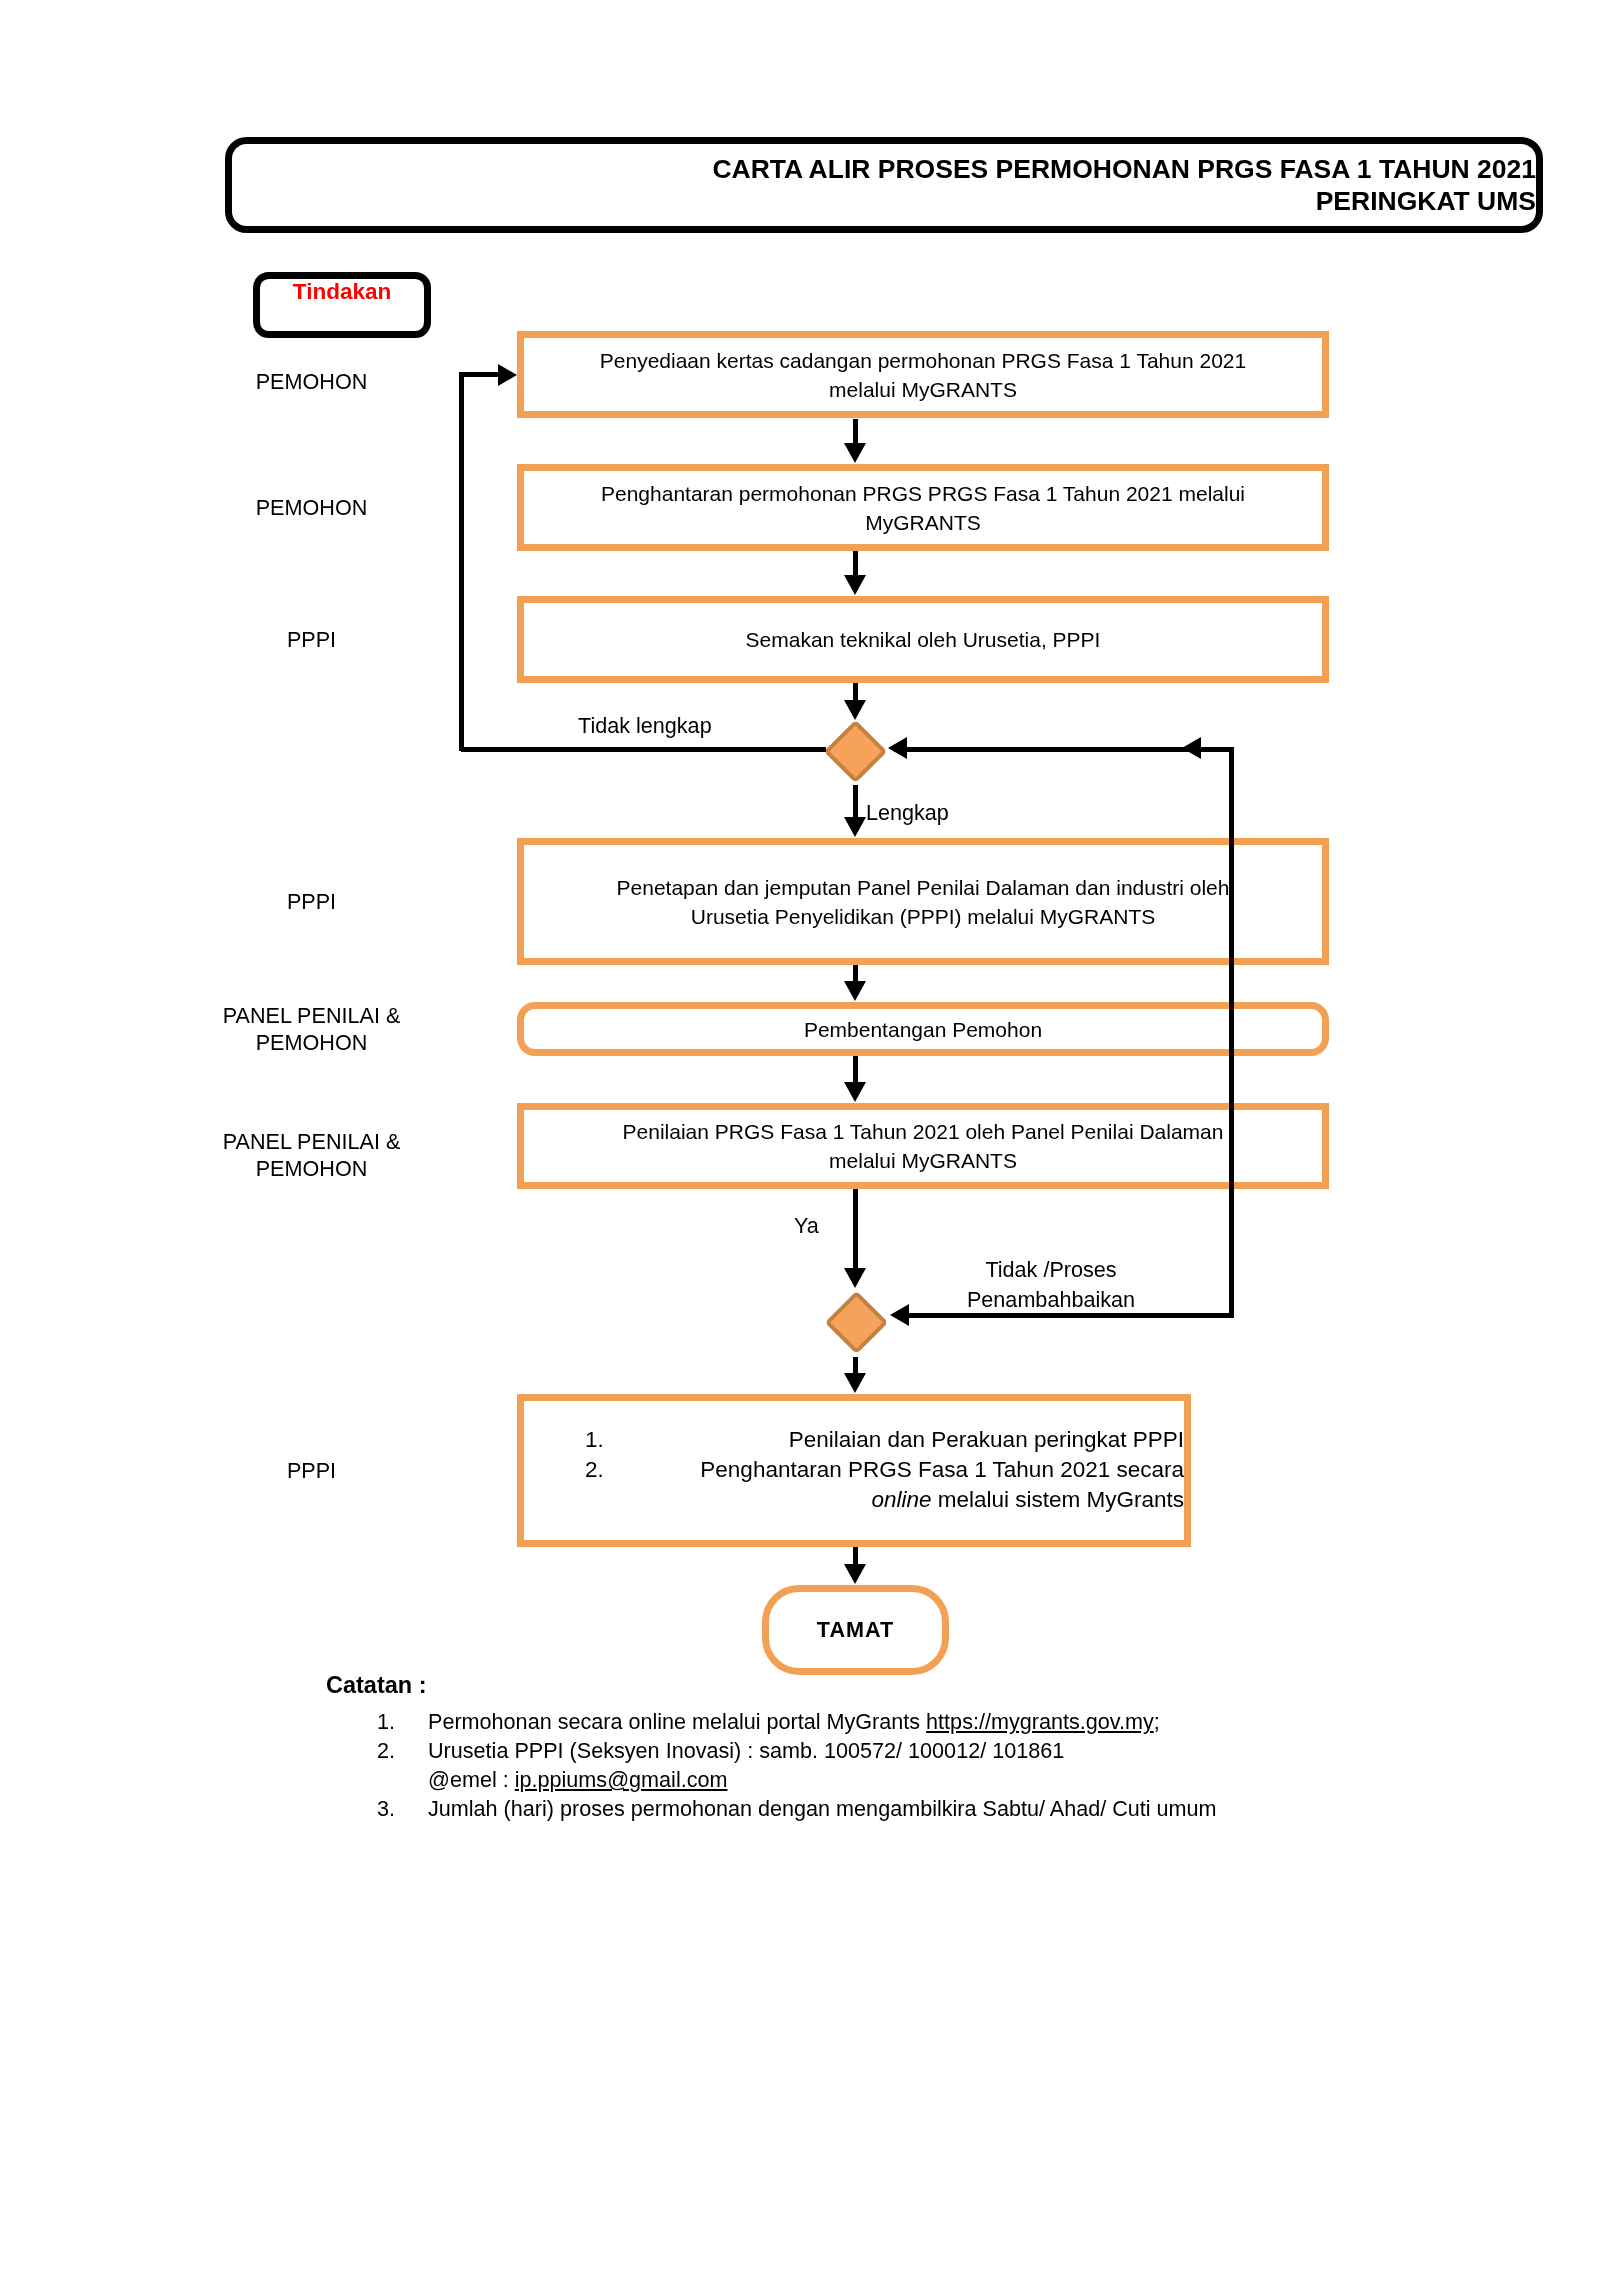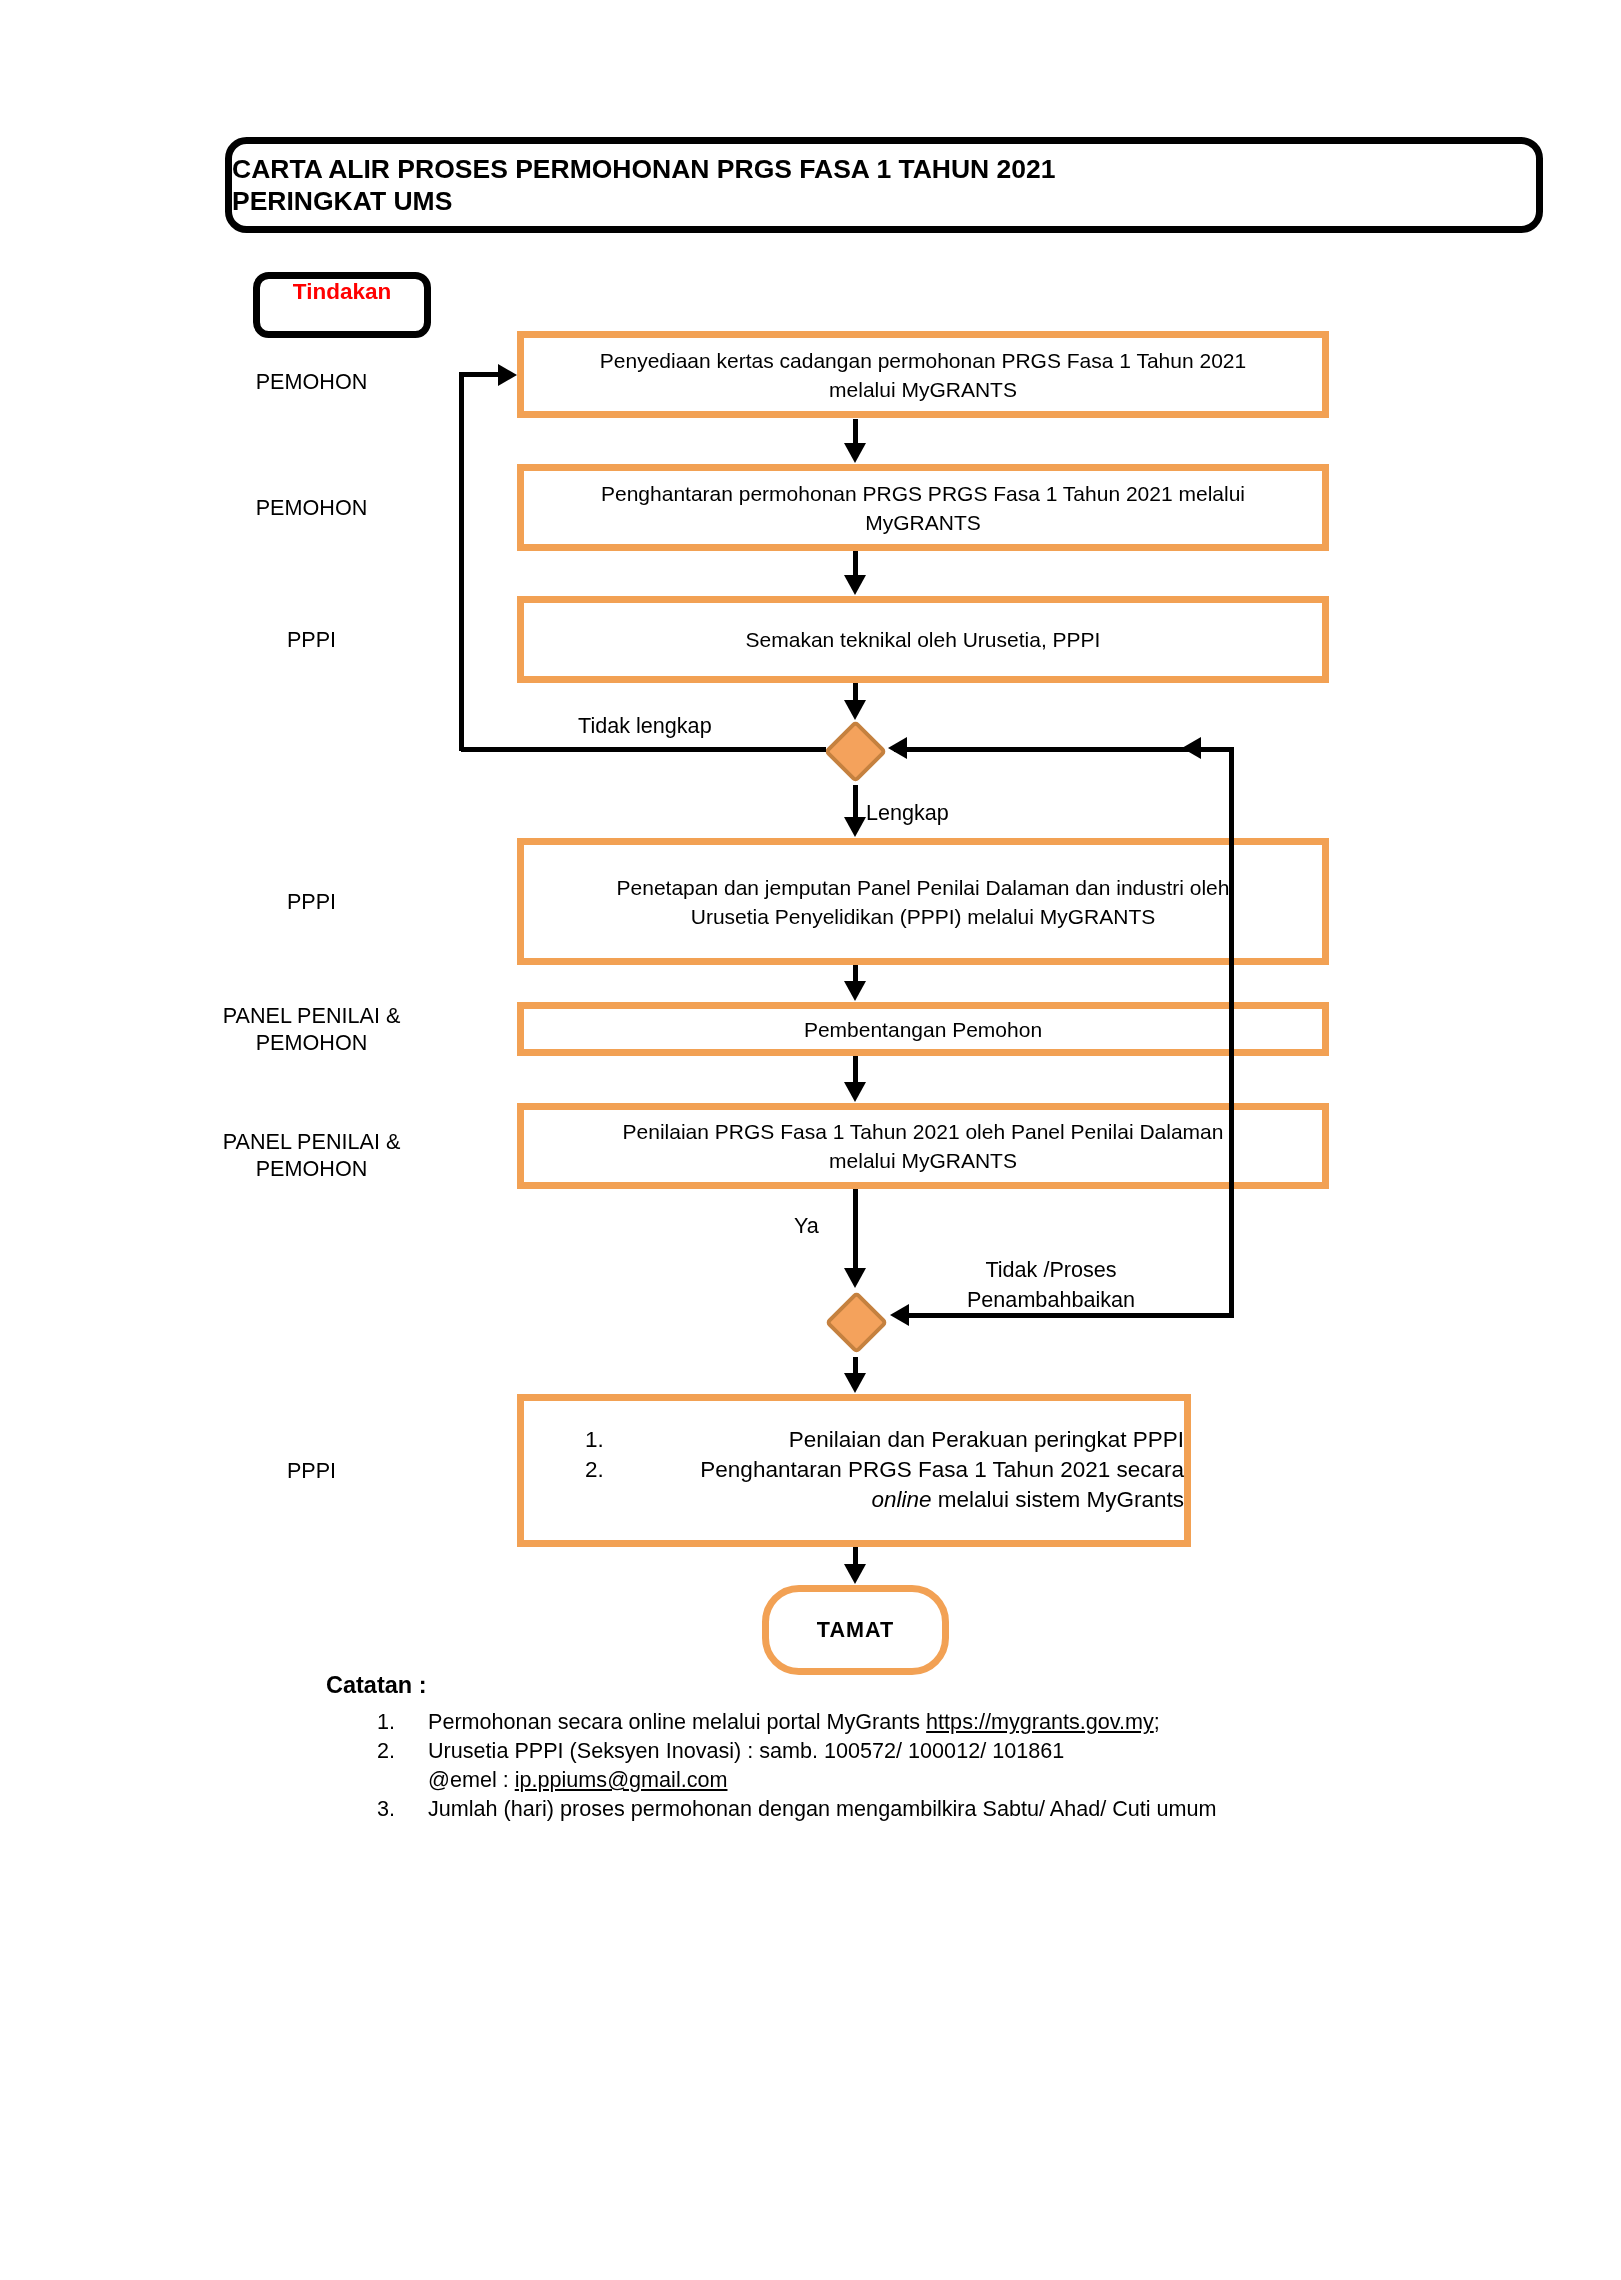--- a/index.html
+++ b/index.html
@@ -9,21 +9,21 @@
     background:#ffffff;
     font-family:"Liberation Sans","DejaVu Sans",sans-serif;
     color:#000;
     overflow:hidden;
   }
   .abs{position:absolute;}
   
   .title-box{
     left:225px;top:137px;width:1318px;height:96px;
     border:7.8px solid #000;border-radius:21.6px;box-sizing:border-box;
-    display:flex;flex-direction:column;align-items:flex-start;justify-content:center;
+    display:flex;flex-direction:column;align-items:flex-end;justify-content:center;
     font-weight:bold;font-size:26.5px;line-height:32px;text-align:center;
   }
   .tindakan-box{
     left:253px;top:272px;width:178px;height:66px;
     border:7.8px solid #000;border-radius:15.7px;box-sizing:border-box;
     display:flex;align-items:flex-start;justify-content:center;
     font-weight:bold;font-size:22.5px;color:#FF0000;
   }
   
   .actor{
@@ -100,21 +100,21 @@
   <div class="abs actor" style="top:1129px;">
     <div>PANEL PENILAI &amp;</div>
     <div>PEMOHON</div>
   </div>
   <div class="abs actor" style="top:1458px;">PPPI</div>
 
   <div class="abs step" style="top:331px;height:87px;">Penyediaan kertas cadangan permohonan PRGS Fasa 1 Tahun 2021  melalui MyGRANTS</div>
   <div class="abs step" style="top:464px;height:87px;">Penghantaran permohonan PRGS PRGS Fasa 1 Tahun 2021 melalui MyGRANTS</div>
   <div class="abs step" style="top:838px;height:127px;">Penetapan dan jemputan Panel Penilai Dalaman dan industri oleh Urusetia Penyelidikan (PPPI) melalui MyGRANTS</div>
   <div class="abs step" style="top:596px;height:87px;">Semakan teknikal oleh Urusetia, PPPI</div>
-  <div class="abs step" style="top:1002px;height:54px;">Pembentangan Pemohon</div>
+  <div class="abs step" style="top:1002px;height:54px;border-radius:18px;">Pembentangan Pemohon</div>
   <div class="abs step" style="top:1103px;height:86px;">Penilaian PRGS Fasa 1 Tahun 2021 oleh Panel Penilai Dalaman melalui MyGRANTS</div>
 
   <div class="abs final-step">
     <div class="final-inner">
       <div class="li-row">
         <span class="li-num">1.</span>
         <span class="li-text">Penilaian dan Perakuan peringkat PPPI</span>
       </div>
       <div class="li-row">
         <span class="li-num">2.</span>

